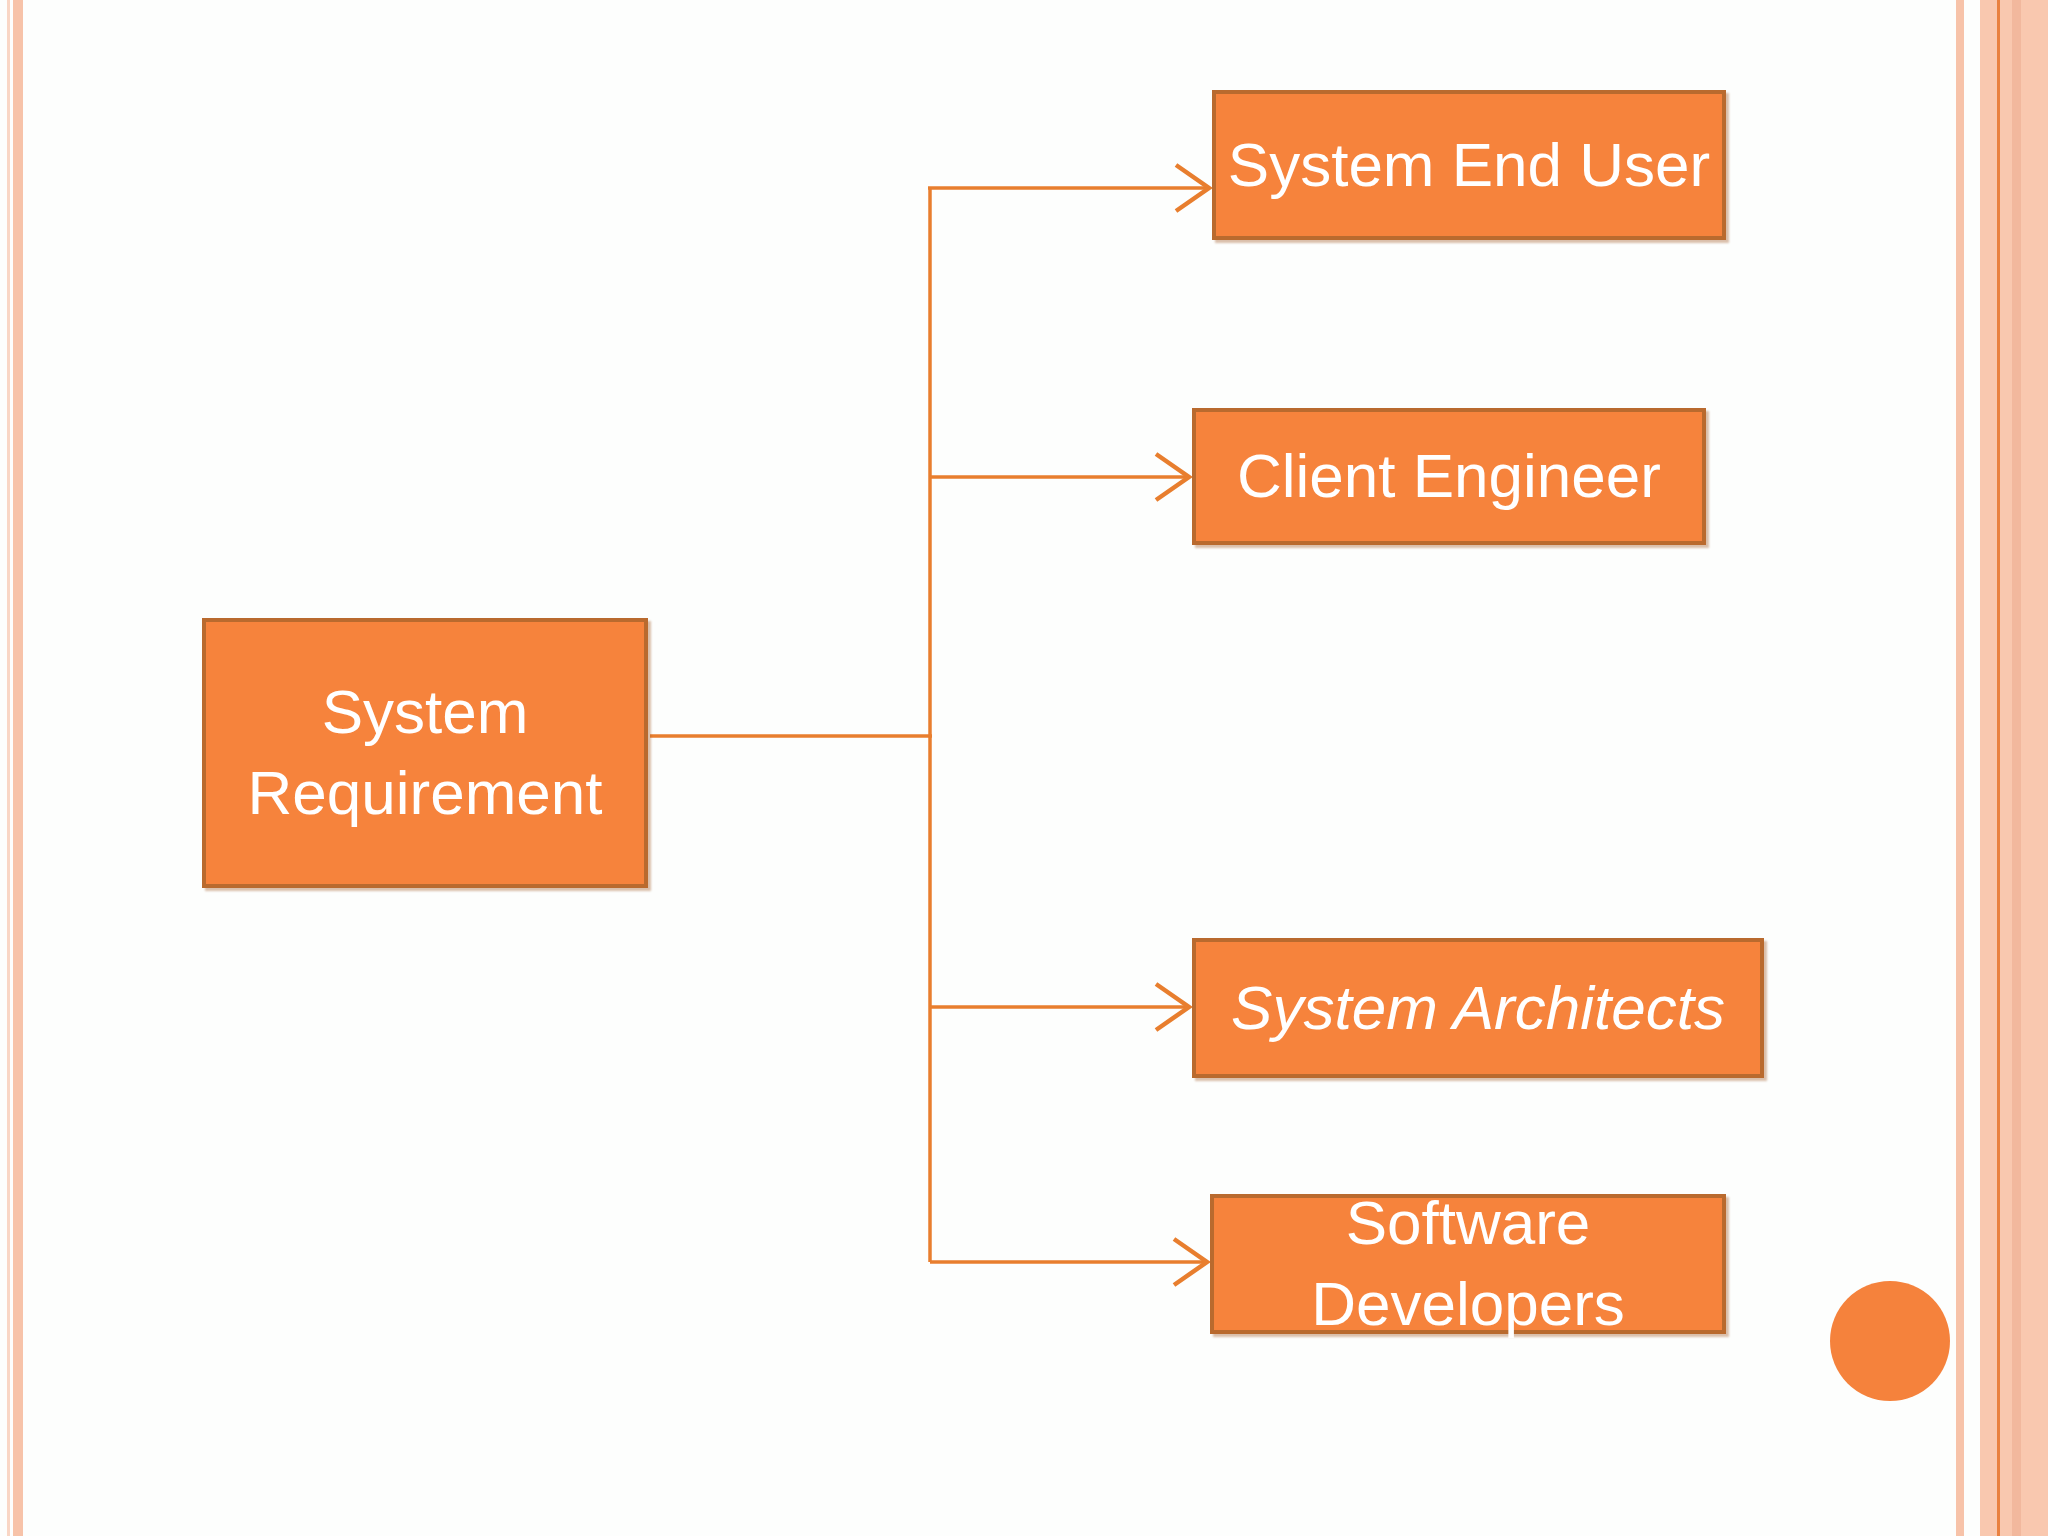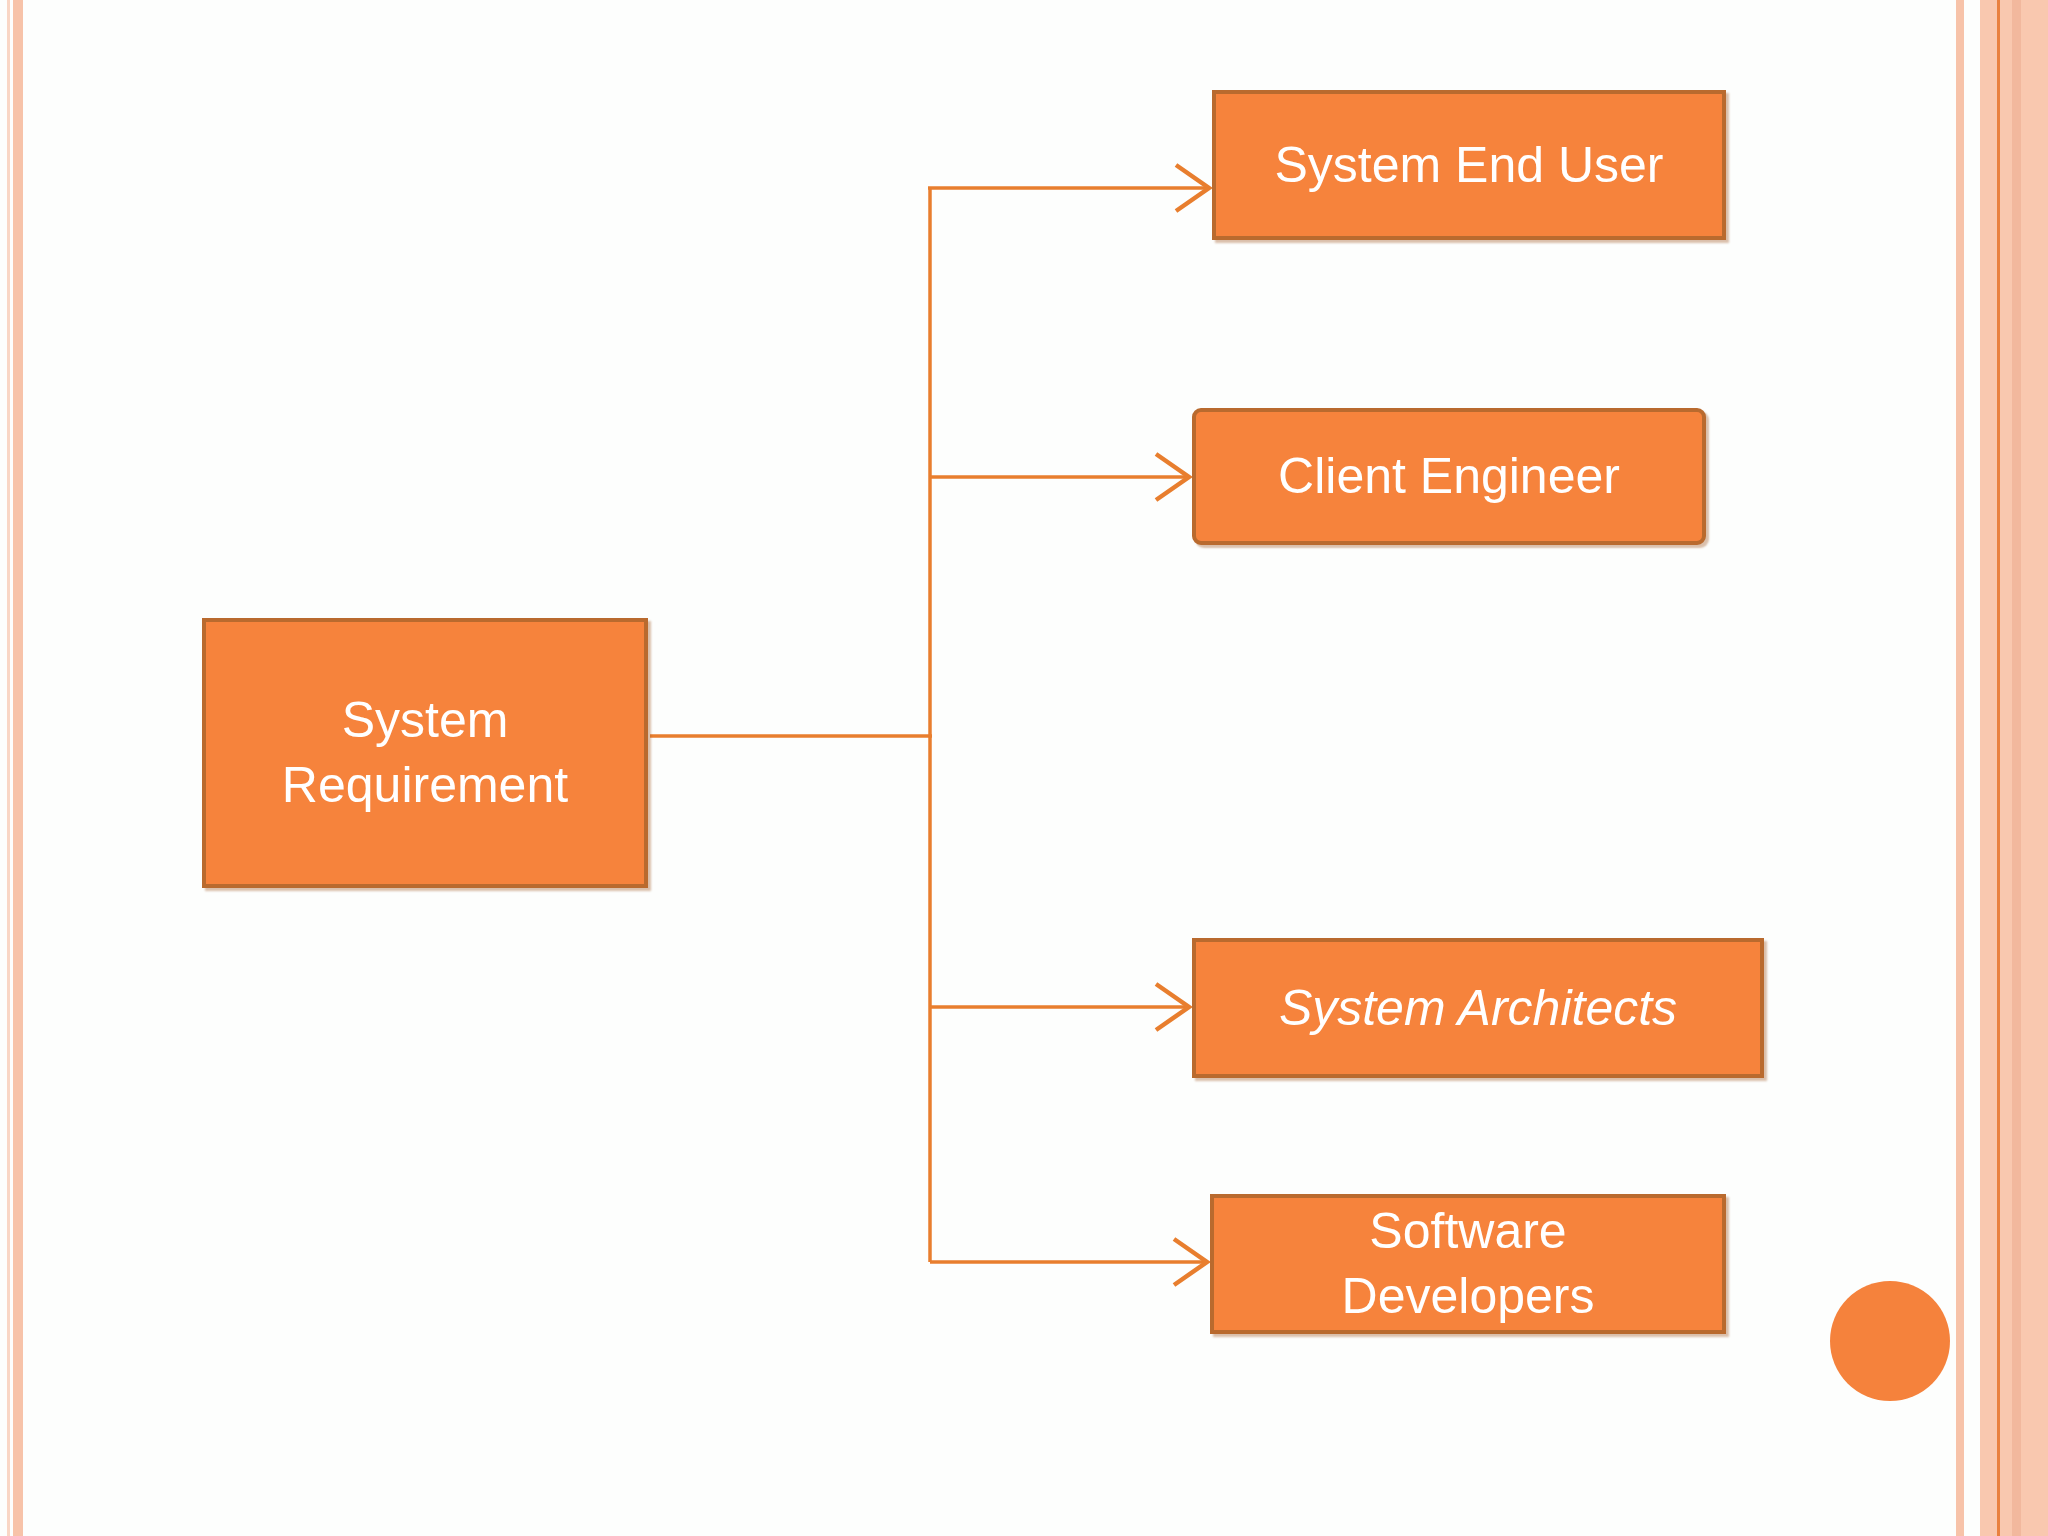--- a/index.html
+++ b/index.html
@@ -47,26 +47,26 @@
     box-sizing: border-box;
     background: var(--box-fill);
     border: 4px solid var(--box-border);
     box-shadow: 3px 3px 2px rgba(166, 98, 48, 0.40);
     color: var(--text, #fff);
     display: flex;
     align-items: center;
     justify-content: center;
     text-align: center;
     white-space: pre-line;
-    font-size: 50px;
+    font-size: 62px;
     line-height: 1.3;
   }
   .node-source      { left: 202px;  top: 618px;  width: 446px; height: 270px; }
   .node-t0          { left: 1212px; top: 90px;   width: 514px; height: 150px; }
-  .node-t1          { left: 1192px; top: 408px;  width: 514px; height: 137px; border-radius: 9px; }
+  .node-t1          { left: 1192px; top: 408px;  width: 514px; height: 137px; }
   .node-t2          { left: 1192px; top: 938px;  width: 572px; height: 140px; font-style: italic; }
   .node-t3          { left: 1210px; top: 1194px; width: 516px; height: 140px; }
 
   
   .accent-circle {
     position: absolute;
     left: 1830px; top: 1281px;
     width: 120px; height: 120px;
     border-radius: 50%;
     background: var(--circle-fill);

